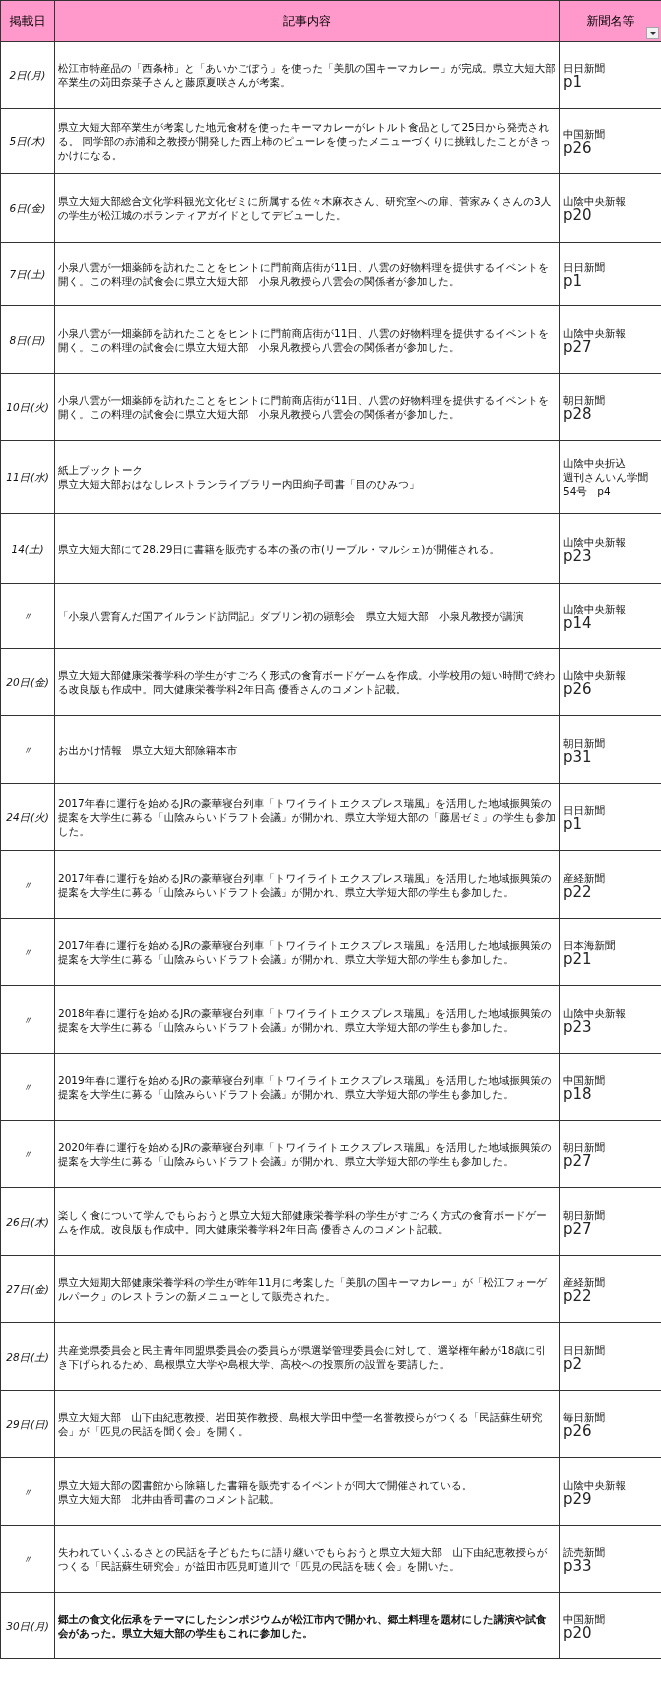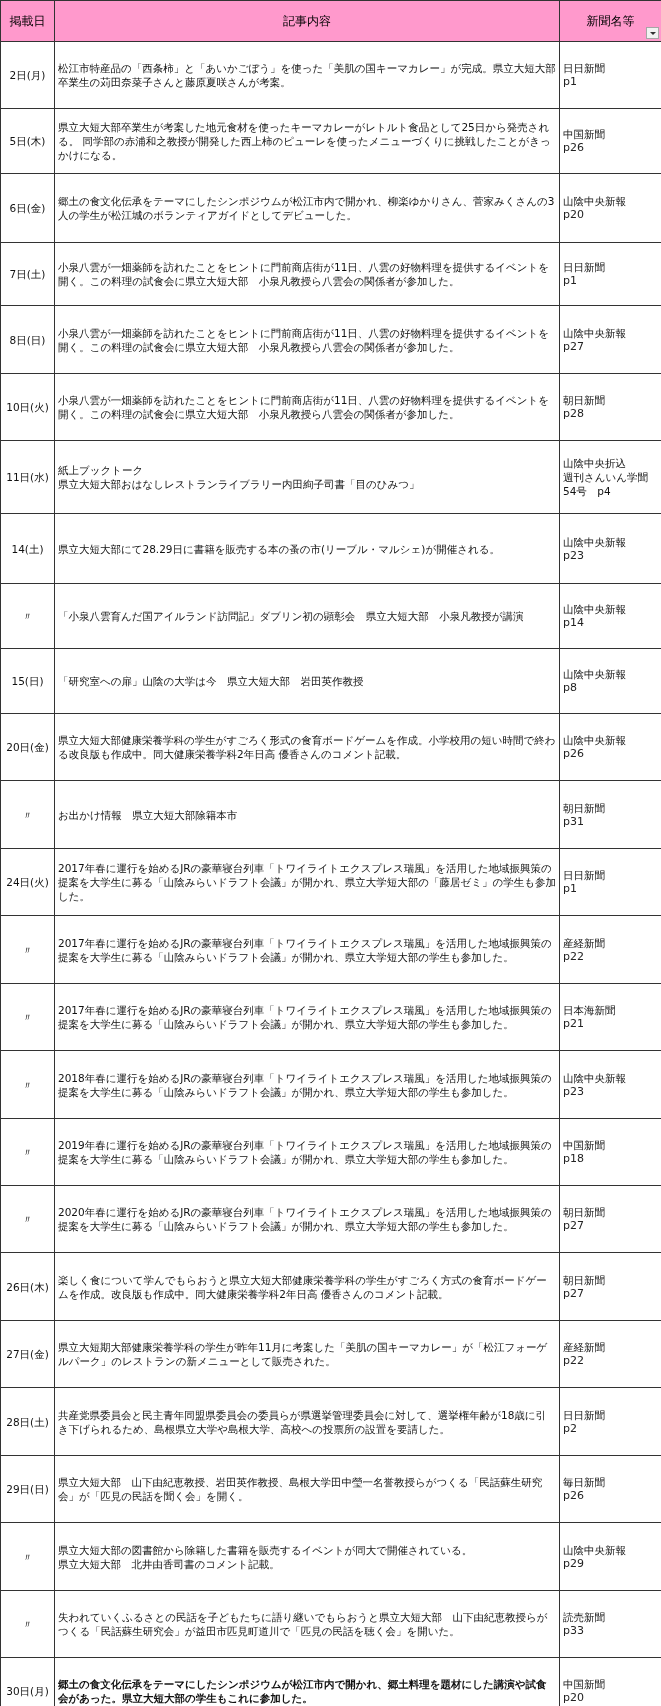--- a/index.html
+++ b/index.html
@@ -9,24 +9,24 @@
   table.sheet col.c-content { width:505px; }
   table.sheet col.c-paper { width:102px; }
   thead th {
     background:#ff99cc; height:40px; font-weight:normal; font-size:12px; color:#000;
     border:1px solid #333; position:relative; padding:0;
   }
   tbody td {
     border:1px solid #333; font-size:10.5px; line-height:14px; color:#111; vertical-align:middle;
     padding:0 3px;
   }
-  tbody td.date { text-align:center; padding:0; }
+  tbody td.date { text-align:center; padding:0;font-style:italic; }
   tbody td.content { text-align:left; }
   tbody td.paper { text-align:left; border-left:1px solid #777; }
-  tbody td .pg { font-size:11px; color:#222; }
+  tbody td .pg { font-size:15px; color:#222; }
   .filter-btn {
     position:absolute; right:2px; bottom:2px; width:13px; height:12px;
     background:#f2f2f2; border:1px solid #a6a6a6; box-sizing:border-box;
     display:flex; align-items:center; justify-content:center;
   }
   .filter-btn::after {
     content:""; width:0; height:0; border-left:3px solid transparent; border-right:3px solid transparent;
     border-top:3px solid #333;
   }
 </style>
@@ -61,21 +61,21 @@
       <tr style="height: 65px;">
         <td class="date">5日(木)</td>
         <td class="content"><span style="white-space: pre-line;">県立大短大部卒業生が考案した地元食材を使ったキーマカレーがレトルト食品として25日から発売される。 同学部の赤浦和之教授が開発した西上柿のピューレを使ったメニューづくりに挑戦したことがきっかけになる。</span></td>
         <td class="paper">
           <div style="white-space: pre-line;">中国新聞</div>
           <div class="pg">p26</div>
         </td>
       </tr>
       <tr style="height: 69px;">
         <td class="date">6日(金)</td>
-        <td class="content"><span style="white-space: pre-line;">郷土の食文化伝承をテーマにしたシンポジウムが松江市内で開かれ、柳楽ゆかりさん、菅家みくさんの3人の学生が松江城のボランティアガイドとしてデビューした。</span></td>
+        <td class="content"><span style="white-space: pre-line;">県立大短大部総合文化学科観光文化ゼミに所属する佐々木麻衣さん、研究室への扉、菅家みくさんの3人の学生が松江城のボランティアガイドとしてデビューした。</span></td>
         <td class="paper">
           <div style="white-space: pre-line;">山陰中央新報</div>
           <div class="pg">p20</div>
         </td>
       </tr>
       <tr style="height: 63px;">
         <td class="date">7日(土)</td>
         <td class="content"><span style="white-space: pre-line;">小泉八雲が一畑薬師を訪れたことをヒントに門前商店街が11日、八雲の好物料理を提供するイベントを開く。この料理の試食会に県立大短大部　小泉凡教授ら八雲会の関係者が参加した。</span></td>
         <td class="paper">
           <div style="white-space: pre-line;">日日新聞</div>
@@ -118,28 +118,20 @@
         </td>
       </tr>
       <tr style="height: 65px;">
         <td class="date">〃</td>
         <td class="content"><span style="white-space: pre-line;">「小泉八雲育んだ国アイルランド訪問記」ダブリン初の顕彰会　県立大短大部　小泉凡教授が講演</span></td>
         <td class="paper">
           <div style="white-space: pre-line;">山陰中央新報</div>
           <div class="pg">p14</div>
         </td>
       </tr>
-      <tr style="height: 65px;">
-        <td class="date">15(日)</td>
-        <td class="content"><span style="white-space: pre-line;">「研究室への扉」山陰の大学は今　県立大短大部　岩田英作教授</span></td>
-        <td class="paper">
-          <div style="white-space: pre-line;">山陰中央新報</div>
-          <div class="pg">p8</div>
-        </td>
-      </tr>
       <tr style="height: 67px;">
         <td class="date">20日(金)</td>
         <td class="content"><span style="white-space: pre-line;">県立大短大部健康栄養学科の学生がすごろく形式の食育ボードゲームを作成。小学校用の短い時間で終わる改良版も作成中。同大健康栄養学科2年日高 優香さんのコメント記載。</span></td>
         <td class="paper">
           <div style="white-space: pre-line;">山陰中央新報</div>
           <div class="pg">p26</div>
         </td>
       </tr>
       <tr style="height: 68px;">
         <td class="date">〃</td>

